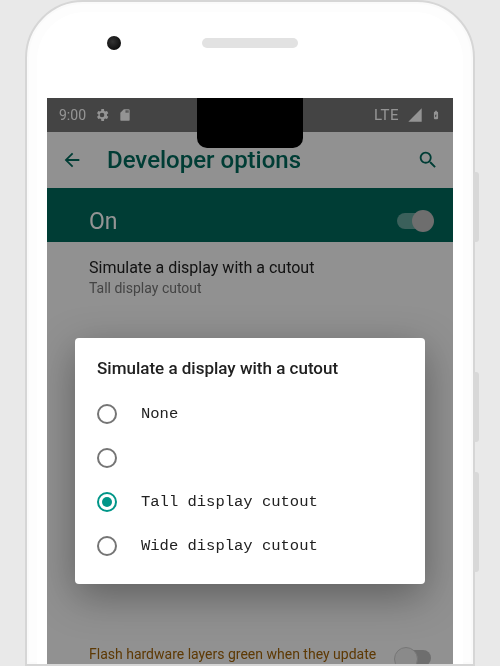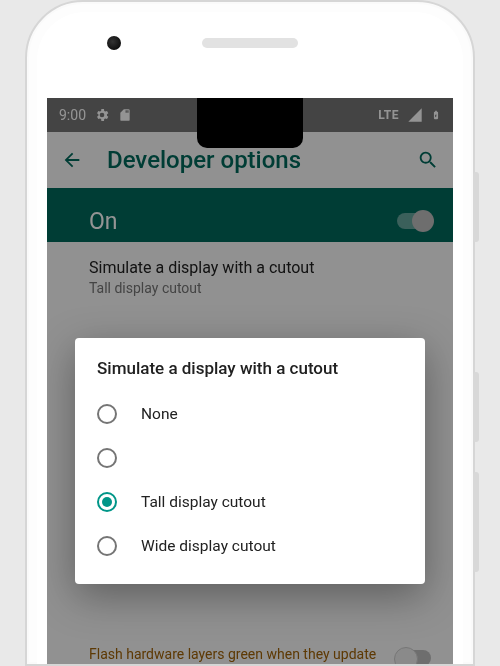--- a/index.html
+++ b/index.html
@@ -107,20 +107,21 @@
     position:absolute; left:28px; right:28px; top:240px;
     background:#fff; border-radius:4px; z-index:6;
     box-shadow:0 12px 40px rgba(0,0,0,.35);
     padding:20px 22px 16px 22px;
   }
   .dialog-title { font-size:17px; font-weight:500; color:#212121; margin-bottom:14px;}
   .option {
     display:flex; align-items:center; gap:24px;
     padding:12px 0; font-size:15.5px; color:#212121;
     cursor:pointer;
+    font-family:Liberation Mono, monospace;
   }
   .radio {
     width:20px; height:20px; border:2px solid #757575; border-radius:50%;
     position:relative; flex-shrink:0;
   }
   .radio.selected { border-color:#009688;}
   .radio.selected::after{
     content:""; position:absolute; left:3px; top:3px;
     width:10px; height:10px; border-radius:50%; background:#009688;
   }
@@ -144,21 +145,21 @@
       <div class="left">
         <span>9:00</span>
         <svg width="16" height="16" viewBox="0 0 24 24">
             <path d="M19.4 13a7.5 7.5 0 000-2l2.1-1.6-2-3.5-2.5 1a7.6 7.6 0 00-1.7-1L15 3h-4l-.3 2.9a7.6 7.6 0 00-1.7 1l-2.5-1-2 3.5L6.6 11a7.5 7.5 0 000 2l-2.1 1.6 2 3.5 2.5-1a7.6 7.6 0 001.7 1L11 21h4l.3-2.9a7.6 7.6 0 001.7-1l2.5 1 2-3.5zM12 15.5A3.5 3.5 0 1115.5 12 3.5 3.5 0 0112 15.5z"></path>
           </svg>
         <svg width="14" height="16" viewBox="0 0 24 24">
             <path d="M18 2h-8L4 8v12a2 2 0 002 2h12a2 2 0 002-2V4a2 2 0 00-2-2zm-3 6h-2V4h2zm3 0h-2V4h2z"></path>
           </svg>
       </div>
       <div class="right">
-        <span style="font-size:12px;font-weight:700;letter-spacing:.5px">LTE</span>
+        <span style="font-size:15px;font-weight:400;letter-spacing:.5px">LTE</span>
         <svg width="16" height="16" viewBox="0 0 24 24">
             <path d="M2 22h20V2z"></path>
           </svg>
         <svg width="10" height="16" viewBox="0 0 24 24">
             <path d="M15 4h-1V2h-4v2H9a2 2 0 00-2 2v14a2 2 0 002 2h6a2 2 0 002-2V6a2 2 0 00-2-2zm-2 11l-4 3 1.5-4H9l4-5-1 4h2z"></path>
           </svg>
       </div>
     </div>
 
     <div class="appbar">

